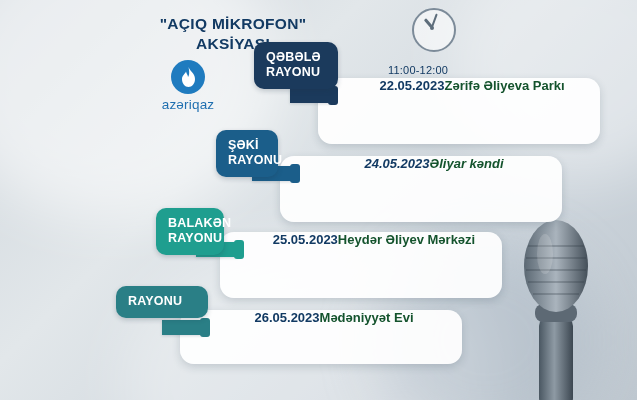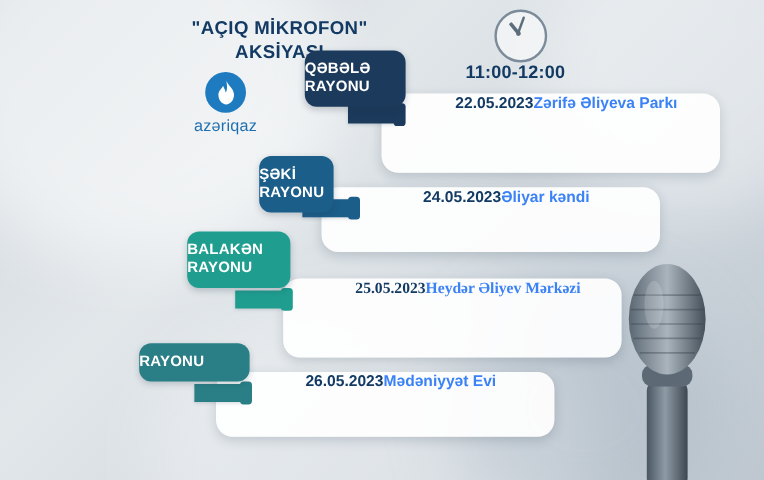--- a/index.html
+++ b/index.html
@@ -127,36 +127,36 @@
   .clock .pin {
     position: absolute;
     width: 4px; height: 4px;
     border-radius: 50%;
     background: #5d6d7b;
     left: 15.5px; top: 15.5px;
   }
   .time-text {
     position: absolute;
     left: 388px;
-    top: 52px;
+    top: 64px;
     color: #123a63;
-    font-size: 15px;
-    font-weight: bold;
+    font-size: 11px;
+    font-weight: normal;
     letter-spacing: 0.2px;
   }
 
   
   .row {
     position: absolute;
   }
   .tag {
     position: absolute;
     border-radius: 10px;
     color: #ffffff;
-    padding: 8px 12px 9px 0;
+    padding: 8px 12px 9px 12px;
     box-sizing: border-box;
     line-height: 15px;
     font-weight: bold;
     font-size: 12.5px;
     letter-spacing: 0.2px;
     box-shadow: 0 2px 5px rgba(30,50,70,0.22);
     z-index: 3;
   }
   .connector {
     position: absolute;
@@ -185,21 +185,21 @@
     padding-left: 26px;
     box-sizing: border-box;
   }
   .card-date {
     color: #123a63;
     font-size: 13px;
     font-weight: bold;
     margin-bottom: 7px;
   }
   .card-place {
-    color: #3b82f6;
+    color: #14532d;
     font-size: 13px;
     font-weight: bold;
   }
 </style>
 </head>
 <body>
 
 <div id="poster">
 
   <div class="bg-blob blob-a"></div>
@@ -262,42 +262,42 @@
     <div class="connector" style="left:290px; top:88px; width:44px; background:#1b3a5c;">
       <div class="knob" style="background:#1b3a5c;"></div>
     </div>
     <div class="tag" style="left:254px; top:42px; width:84px; background:#1b3a5c;">
       <div>QƏBƏLƏ</div>
       <div>RAYONU</div>
     </div>
   </div>
 
   <div class="row">
-    <div class="card" style="left:268px; top:156px; width:282px; height:54px;">
+    <div class="card" style="left:280px; top:156px; width:282px; height:66px;font-style:italic;">
       <div class="card-date">24.05.2023</div>
       <div class="card-place">Əliyar kəndi</div>
     </div>
     <div class="connector" style="left:252px; top:166px; width:44px; background:#1b5e8a;">
       <div class="knob" style="background:#1b5e8a;"></div>
     </div>
     <div class="tag" style="left:216px; top:130px; width:62px; background:#1b5e8a;">
       <div>ŞƏKİ</div>
       <div>RAYONU</div>
     </div>
   </div>
 
   <div class="row">
-    <div class="card" style="left:236px; top:232px; width:282px; height:66px;font-family:Liberation Serif, serif;">
+    <div class="card" style="left:220px; top:232px; width:282px; height:66px;">
       <div class="card-date">25.05.2023</div>
       <div class="card-place">Heydər Əliyev Mərkəzi</div>
     </div>
     <div class="connector" style="left:196px; top:242px; width:44px; background:#1f9e8f;">
       <div class="knob" style="background:#1f9e8f;"></div>
     </div>
-    <div class="tag" style="left:156px; top:193px; width:86px; background:#1f9e8f;">
+    <div class="tag" style="left:156px; top:208px; width:68px; background:#1f9e8f;">
       <div>BALAKƏN</div>
       <div>RAYONU</div>
     </div>
   </div>
 
   <div class="row">
     <div class="card" style="left:180px; top:310px; width:282px; height:54px;">
       <div class="card-date">26.05.2023</div>
       <div class="card-place">Mədəniyyət Evi</div>
     </div>

